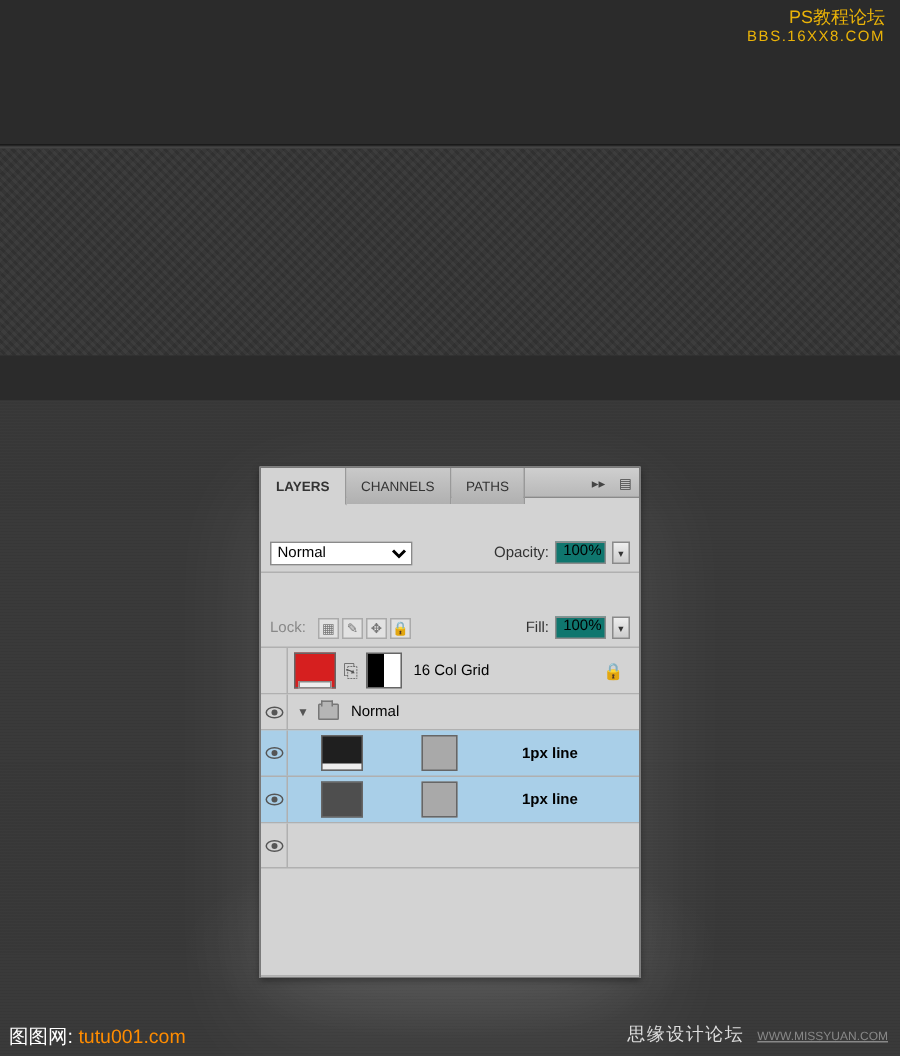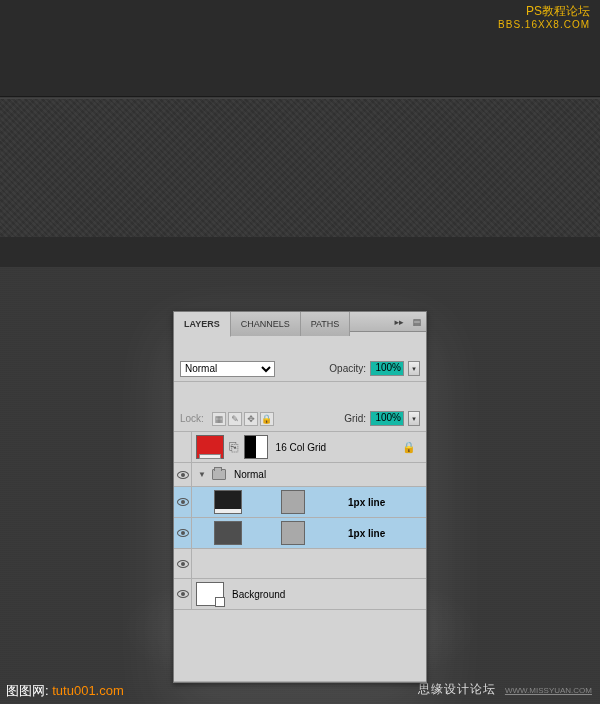--- a/index.html
+++ b/index.html
@@ -84,21 +84,21 @@
     height: 26px;
     margin-top: 24px;
   }
   .row label { color: #333; font-size: 10px; text-align: right;}
   .row .sep { flex: 1;}
   select, .combo {
     font-size: 10px; height: 16px; border: 1px solid #8a8a8a; background: #fff;
     width: 95px;
   }
   .pct-input {
-    width: 34px; height: 15px; border: 1px solid #8a8a8a; background: #14b8a6;
+    width: 34px; height: 15px; border: 1px solid #8a8a8a; background: #0f766e;
     text-align: right; padding-right: 2px; font-size: 10px;
   }
   .slider-btn {
     width: 12px; height: 15px; border: 1px solid #8a8a8a; background: linear-gradient(#eee,#ccc);
     display: inline-flex; align-items: center; justify-content: center;
   }
   .slider-btn::after{content:"▾"; font-size:7px; color:#333;}
   .lock-icons { display:flex; gap:2px; margin-left:4px;}
   .lock-icons span {
     width:14px; height:14px; border:1px solid #aaa; background:#e2e2e2;
@@ -215,21 +215,21 @@
 
   <div class="row">
     <label style="color:#888">Lock:</label>
     <div class="lock-icons">
       <span>▦</span>
       <span>✎</span>
       <span>✥</span>
       <span>🔒</span>
     </div>
     <div class="sep"></div>
-    <label>Grid:</label>
+    <label>Fill:</label>
     <span class="pct-input">100%</span>
     <span class="slider-btn"></span>
   </div>
 
   <div class="layers">
 
     <div class="layer">
       <div class="vis-col"></div>
       <div class="layer-body">
         <span class="thumb red">
@@ -274,27 +274,16 @@
         <span class="name" style="font-weight:bold">1px line</span>
       </div>
     </div>
 
     <div class="layer indent">
       <div class="vis-col">
           <span class="eye"></span>
         </div>
     </div>
 
-    <div class="layer">
-      <div class="vis-col">
-          <span class="eye"></span>
-        </div>
-      <div class="layer-body">
-        <span class="bg-thumb">
-            <span class="corner"></span>
-          </span>
-        <span class="name">Background</span>
-      </div>
-    </div>
 
     <div class="empty-slot"></div>
   </div>
 </div>
 
 </body></html>

